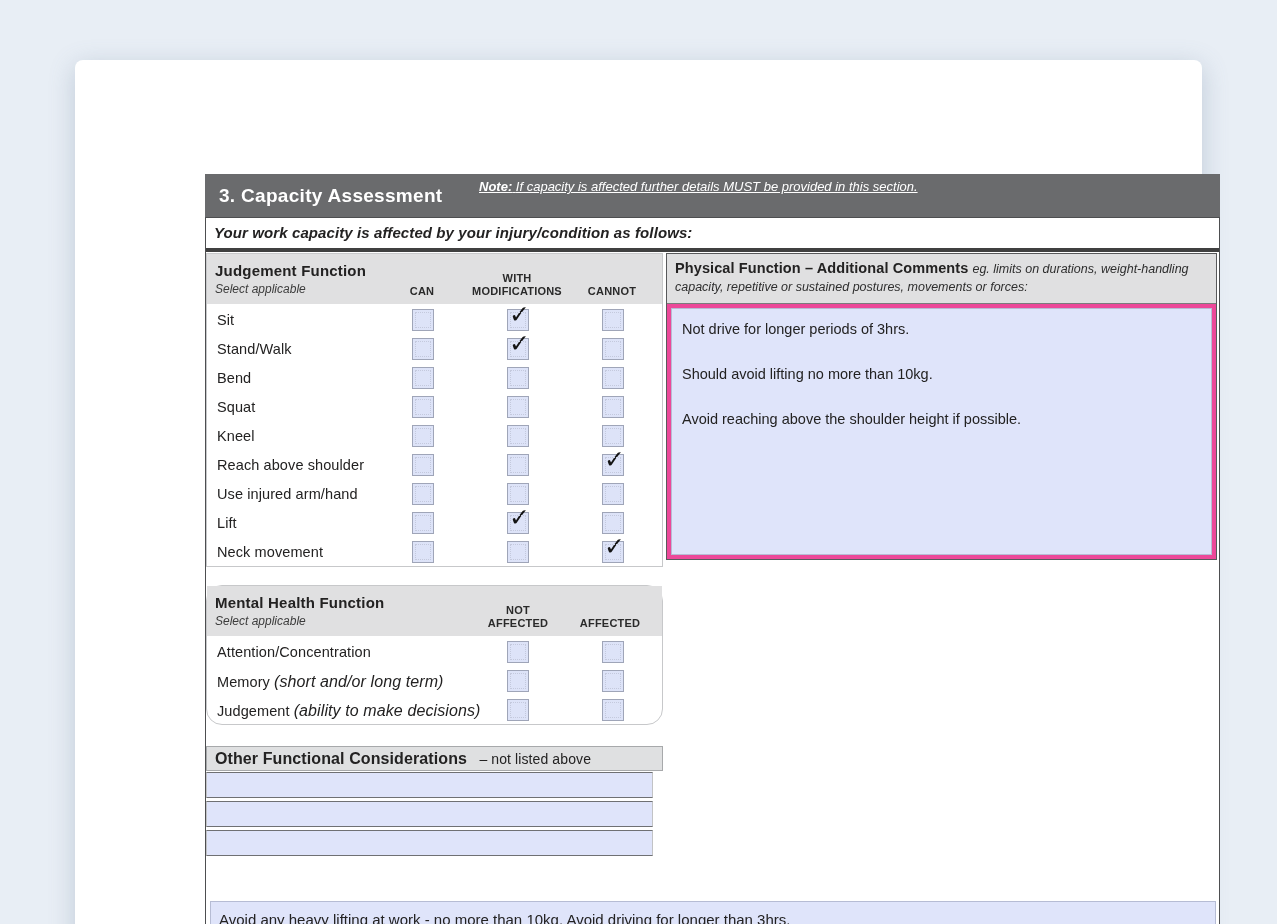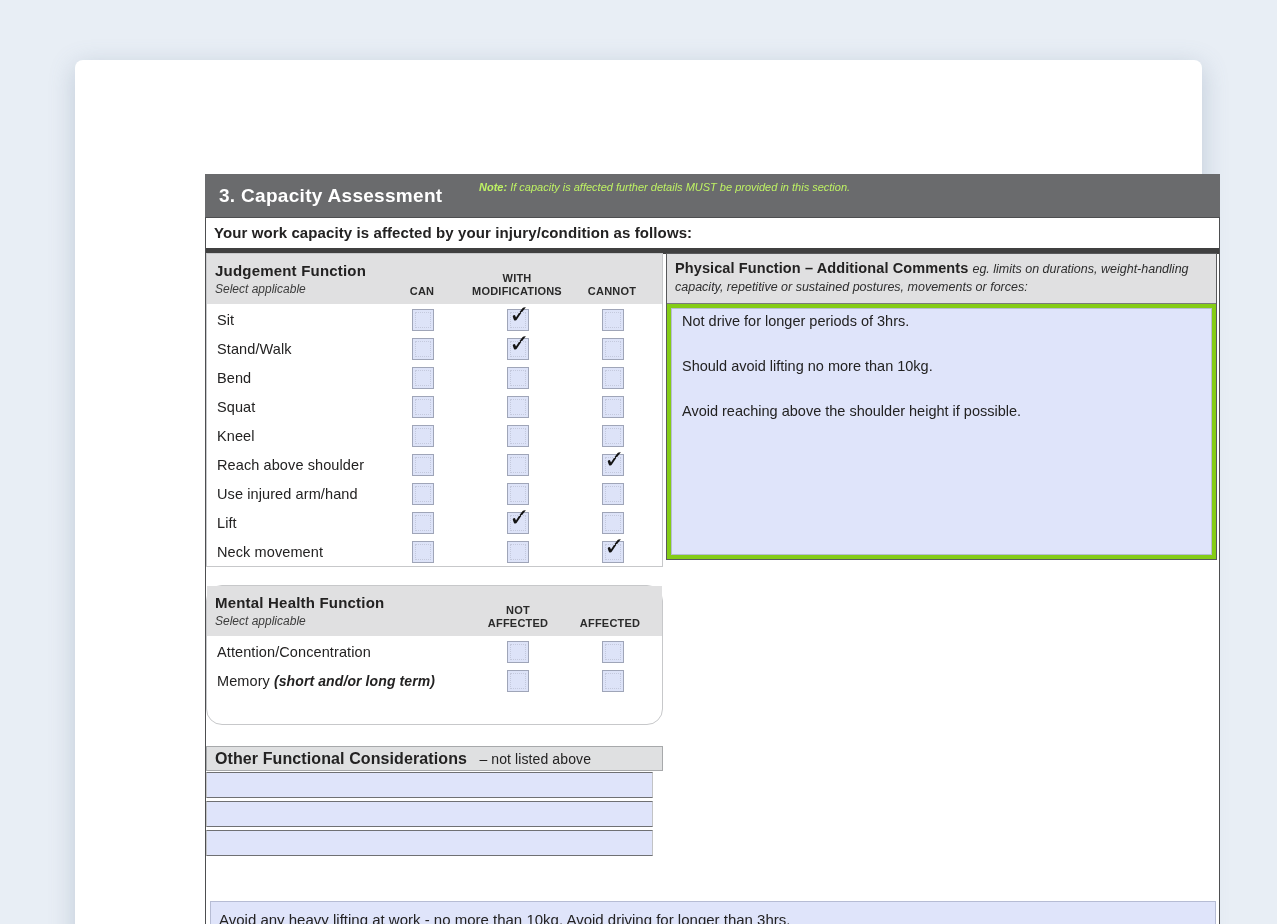--- a/index.html
+++ b/index.html
@@ -10,48 +10,48 @@
     color:#232222;
   }
   .page-card{
     position:absolute;left:75px;top:60px;width:1127px;height:900px;
     background:#ffffff;border-radius:8px;
     box-shadow:0 6px 26px rgba(96,118,148,0.30);
   }
   
   .bar{position:absolute;left:130px;top:114px;width:1015px;height:43px;background:#6a6b6d;}
   .bar-title{position:absolute;left:14px;top:0;line-height:43px;font-size:19px;font-weight:700;color:#ffffff;letter-spacing:.3px;}
-  .bar-note{position:absolute;left:274px;top:5px;width:730px;font-size:11px;font-style:italic;color:#bef264;line-height:16.5px;}
+  .bar-note{position:absolute;left:274px;top:5px;width:730px;font-size:13px;font-style:italic;color:#ffffff;line-height:16.5px;text-decoration:underline;}
   .bar-note b{font-weight:700;}
   
   .section{
     position:absolute;left:130px;top:157px;width:1015px;height:744px;
     border:1px solid #4d4e50;border-bottom-width:2px;background:#ffffff;box-sizing:border-box;
   }
-  .intro-row{position:absolute;left:0;top:0;right:0;height:30px;border-bottom:6px solid #404040;}
+  .intro-row{position:absolute;left:0;top:0;right:0;height:30px;border-bottom:4px solid #404040;font-style:italic;}
   .intro-row span{position:absolute;left:8px;line-height:30px;font-size:15px;font-weight:700;letter-spacing:.1px;}
   
   .tbl{position:absolute;left:0;width:457px;border:1px solid #c7c8ca;box-sizing:border-box;background:#fff;}
   .tbl-head{position:relative;height:50px;background:#e0e0e1;border-bottom:2px solid #ffffff;}
   .tbl-title{position:absolute;left:8px;top:8px;font-size:15px;font-weight:700;letter-spacing:.2px;}
   .tbl-sub{position:absolute;left:8px;top:28px;font-size:12px;font-style:italic;color:#3c3c3c;}
   .col-label{position:absolute;bottom:7px;text-align:center;font-size:11px;font-weight:700;line-height:12.5px;letter-spacing:.2px;color:#2a2a2a;}
   .rows{position:absolute;left:0;right:0;top:52px;}
   .chk-row{position:relative;height:29px;}
   .row-label{position:absolute;left:10px;line-height:29px;font-size:14.5px;font-weight:500;white-space:nowrap;letter-spacing:.1px;}
-  .row-sub{font-style:italic;font-weight:700;font-size:14px;margin-left:4px;}
+  .row-sub{font-style:italic;font-weight:400;font-size:16px;margin-left:4px;}
   .checkbox{position:absolute;top:3px;width:22px;height:22px;background:#dde3f8;border:1px solid #9fa5b8;box-sizing:border-box;}
   .checkbox::after{content:"";position:absolute;inset:2px;border:1px dotted #c4c9dd;}
   .checkbox .mark{position:absolute;left:1px;top:-8px;font-size:25px;font-weight:700;color:#141414;line-height:1;font-family:"DejaVu Sans",sans-serif;}
   
-  .panel{position:absolute;left:460px;width:551px;border:1px solid #58595b;box-sizing:border-box;background:#84cc16;}
+  .panel{position:absolute;left:460px;width:551px;border:1px solid #58595b;box-sizing:border-box;background:#ec4899;}
   .panel-head{position:relative;background:#e0e0e1;border-bottom:1px solid #7a7b7d;padding:6px 8px;box-sizing:border-box;font-size:14.5px;line-height:17px;}
   .hdr-b{font-weight:700;letter-spacing:.1px;}
   .hdr-i{font-style:italic;font-weight:400;font-size:12.5px;color:#2e2e2e;}
-  .panel-box{position:absolute;left:4px;right:4px;background:#dfe4fa;border:1px solid #b6bcd4;box-sizing:border-box;padding:4px 10px;font-size:14.5px;}
+  .panel-box{position:absolute;left:4px;right:4px;background:#dfe4fa;border:1px solid #b6bcd4;box-sizing:border-box;padding:12px 10px;font-size:14.5px;}
   .panel-box .para{margin:0 0 29px 0;}
   
   .tbl-phys{top:35px;height:314px;}
   .panel-phys{top:35px;height:307px;}
   .panel-phys .panel-head{height:50px;}
   .panel-phys .panel-box{top:54px;bottom:4px;}
   .tbl-mental{top:367px;height:140px;border-radius:16px;}
   .panel-mental{top:367px;height:136px;}
   .panel-mental .panel-head{height:50px;}
   .panel-mental .panel-box{top:53px;bottom:3px;}
@@ -184,20 +184,25 @@
           <div class="chk-row">
             <span class="row-label"><span>Attention/Concentration</span></span>
             <div class="checkbox" style="left: 300px;"></div>
             <div class="checkbox" style="left: 395px;"></div>
           </div>
           <div class="chk-row">
             <span class="row-label"><span>Memory</span><span class="row-sub">(short and/or long term)</span></span>
             <div class="checkbox" style="left: 300px;"></div>
             <div class="checkbox" style="left: 395px;"></div>
           </div>
+          <div class="chk-row">
+            <span class="row-label"><span>Judgement</span><span class="row-sub">(ability to make decisions)</span></span>
+            <div class="checkbox" style="left: 300px;"></div>
+            <div class="checkbox" style="left: 395px;"></div>
+          </div>
         </div>
     </div>
 
 
     <div class="other-head-left">
       <span class="hdr-b">Other Functional Considerations</span>
       <span class="other-suffix">– not listed above</span>
     </div>
     <div class="input-line" style="top:554px;"></div>
     <div class="input-line" style="top:583px;"></div>

